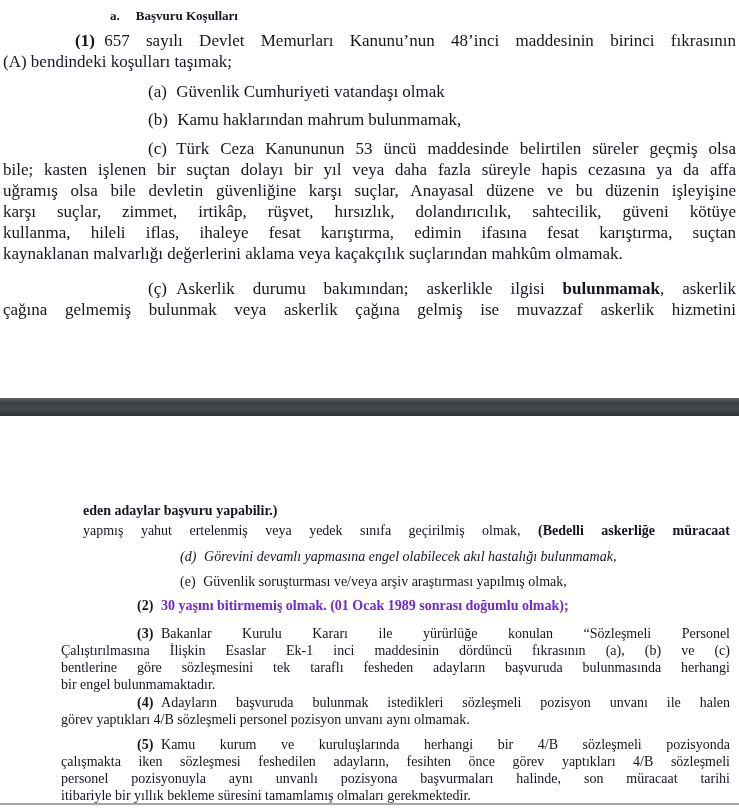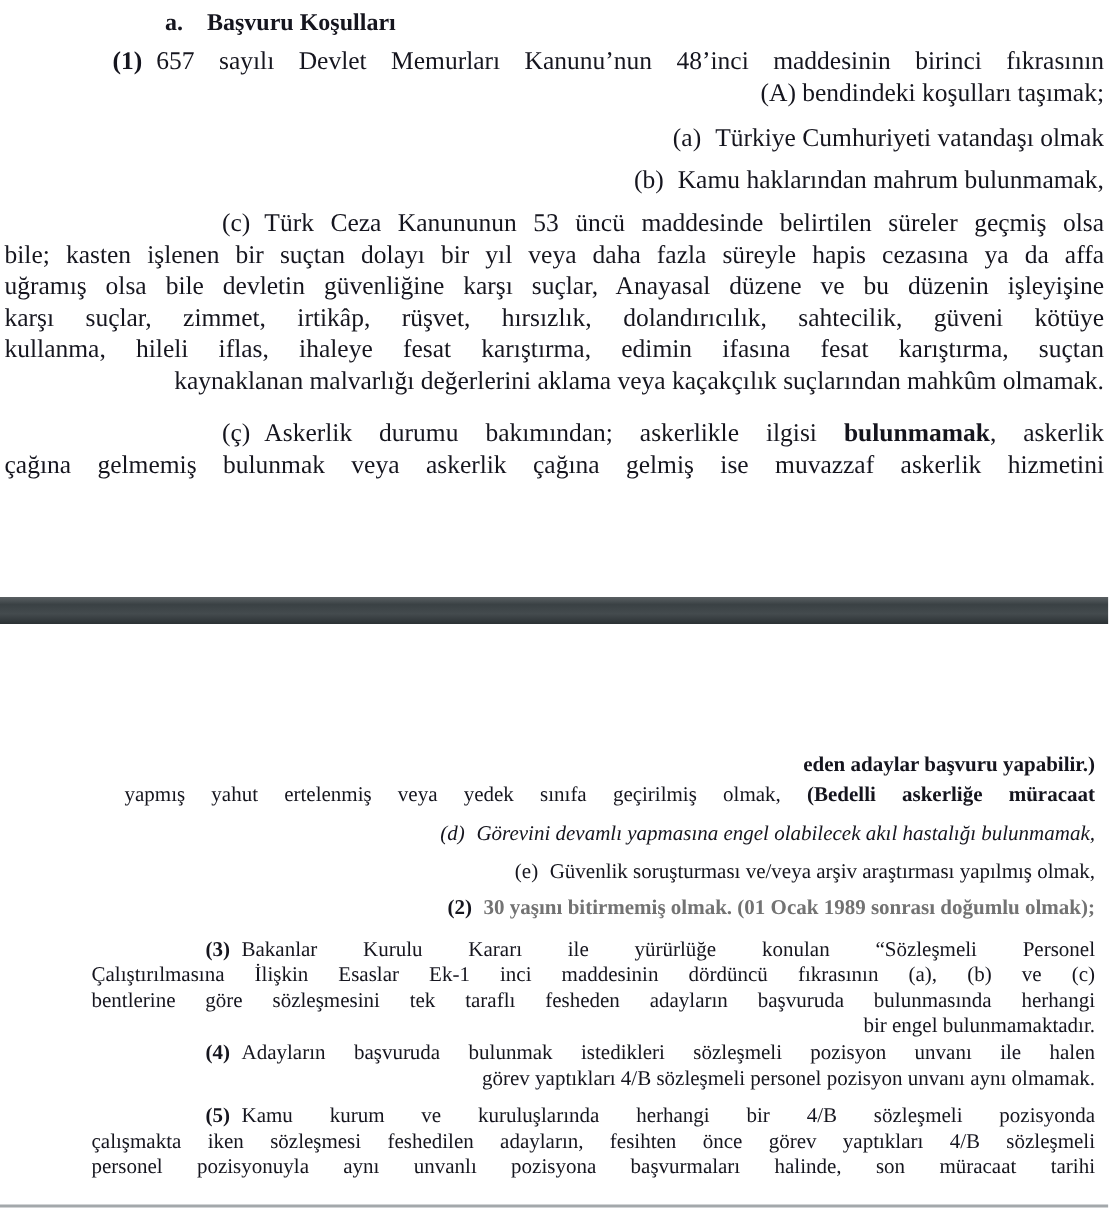--- a/index.html
+++ b/index.html
@@ -9,29 +9,29 @@
     background:#ffffff;
     overflow:hidden;
     font-family:"Liberation Serif","DejaVu Serif",serif;
     color:#15151e;
   }
   .page{position:absolute;left:0;top:0;width:739px;}
   .page-1{font-size:17px;line-height:21px;}
   .page-2{font-size:14px;line-height:17px;}
   .heading{
     position:absolute;top:5px;left:110px;margin:0;
-    font-size:16px;line-height:21px;font-weight:bold;white-space:nowrap;
+    font-size:13px;line-height:21px;font-weight:bold;white-space:nowrap;
   }
   .block{position:absolute;}
   .page-1 .block{left:3px;width:733px;}
   .page-2 .block{left:61px;width:669px;}
-  .ln{text-align:right;}
+  .ln{text-align:left;}
   .ln.just{text-align:justify;text-align-last:justify;}
   .b{font-weight:bold;}
-  .red{color:#737373;}
+  .red{color:#6d28d9;}
   .pad{margin-right:0.55em;}
   .pad-lg{margin-right:16px;}
   .separator{
     position:absolute;left:0;top:398px;width:739px;height:18px;
     background:linear-gradient(180deg,#5a6063 0%,#3a4144 28%,#444b4e 62%,#2b3134 100%);
   }
   .bottom-rule{
     position:absolute;left:0;top:803px;width:739px;height:2px;
     background:#a3a8ab;
   }
@@ -42,21 +42,21 @@
 <div class="doc">
 
   <section class="page page-1">
     <h2 class="heading"><span class="b pad-lg">a.</span><span class="b">Başvuru Koşulları</span></h2>
 
     <div class="block" style="top:30px">
         <div class="ln just" style="text-indent: 72px;"><span class="b pad">(1)</span><span>657 sayılı Devlet Memurları Kanunu’nun 48’inci maddesinin birinci fıkrasının</span></div>
         <div class="ln"><span>(A) bendindeki koşulları taşımak;</span></div>
       </div>
     <div class="block" style="top:81px">
-        <div class="ln" style="text-indent: 145px;"><span class="pad">(a)</span><span>Türkiye Cumhuriyeti vatandaşı olmak</span></div>
+        <div class="ln" style="text-indent: 145px;"><span class="pad">(a)</span><span>Güvenlik Cumhuriyeti vatandaşı olmak</span></div>
       </div>
     <div class="block" style="top:109px">
         <div class="ln" style="text-indent: 145px;"><span class="pad">(b)</span><span>Kamu haklarından mahrum bulunmamak,</span></div>
       </div>
     <div class="block" style="top:138px">
         <div class="ln just" style="text-indent: 145px;"><span class="pad">(c)</span><span>Türk Ceza Kanununun 53 üncü maddesinde belirtilen süreler geçmiş olsa</span></div>
         <div class="ln just"><span>bile; kasten işlenen bir suçtan dolayı bir yıl veya daha fazla süreyle hapis cezasına ya da affa</span></div>
         <div class="ln just"><span>uğramış olsa bile devletin güvenliğine karşı suçlar, Anayasal düzene ve bu düzenin işleyişine</span></div>
         <div class="ln just"><span>karşı suçlar, zimmet, irtikâp, rüşvet, hırsızlık, dolandırıcılık, sahtecilik, güveni kötüye</span></div>
         <div class="ln just"><span>kullanma, hileli iflas, ihaleye fesat karıştırma, edimin ifasına fesat karıştırma, suçtan</span></div>
@@ -91,18 +91,19 @@
         <div class="ln"><span>bir engel bulunmamaktadır.</span></div>
       </div>
     <div class="block" style="top:694px">
         <div class="ln just" style="text-indent: 76px;"><span class="b pad">(4)</span><span>Adayların başvuruda bulunmak istedikleri sözleşmeli pozisyon unvanı ile halen</span></div>
         <div class="ln"><span>görev yaptıkları 4/B sözleşmeli personel pozisyon unvanı aynı olmamak.</span></div>
       </div>
     <div class="block" style="top:736px">
         <div class="ln just" style="text-indent: 76px;"><span class="b pad">(5)</span><span>Kamu kurum ve kuruluşlarında herhangi bir 4/B sözleşmeli pozisyonda</span></div>
         <div class="ln just"><span>çalışmakta iken sözleşmesi feshedilen adayların, fesihten önce görev yaptıkları 4/B sözleşmeli</span></div>
         <div class="ln just"><span>personel pozisyonuyla aynı unvanlı pozisyona başvurmaları halinde, son müracaat tarihi</span></div>
+        <div class="ln"><span>itibariyle bir yıllık bekleme süresini tamamlamış olmaları gerekmektedir.</span></div>
       </div>
   </section>
 
   <div class="bottom-rule"></div>
 
 </div>
 
 </body></html>

